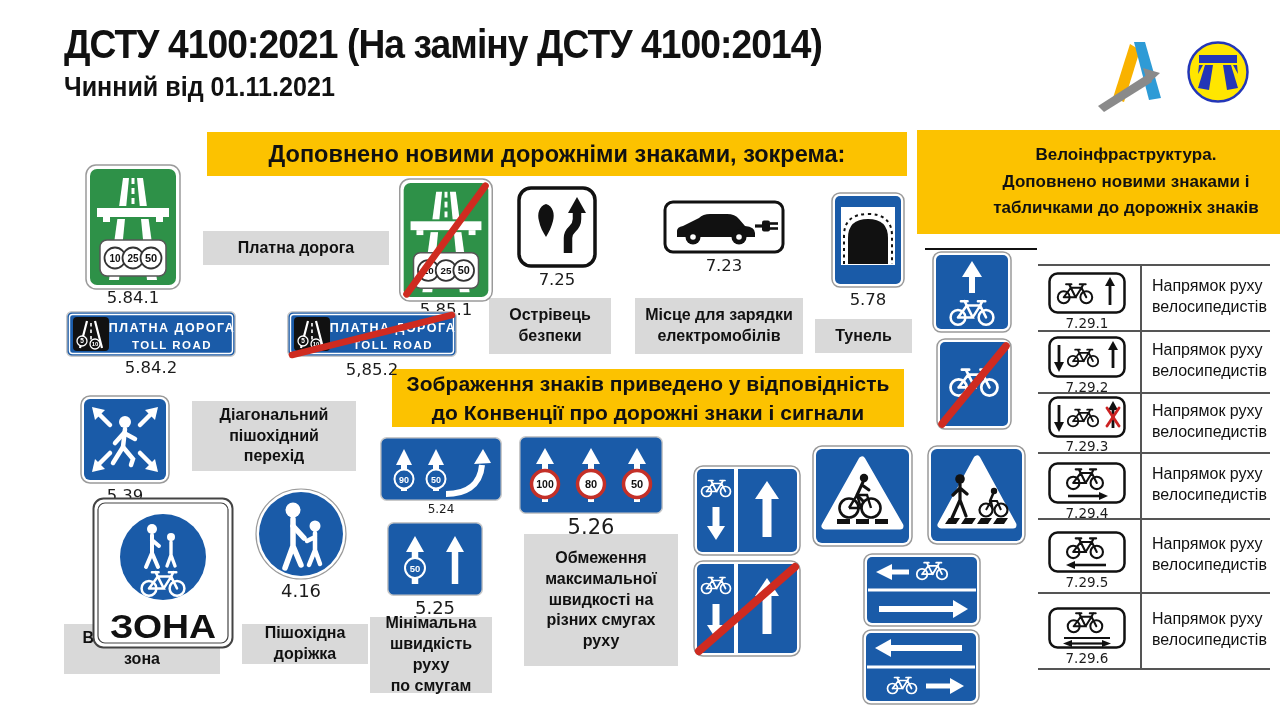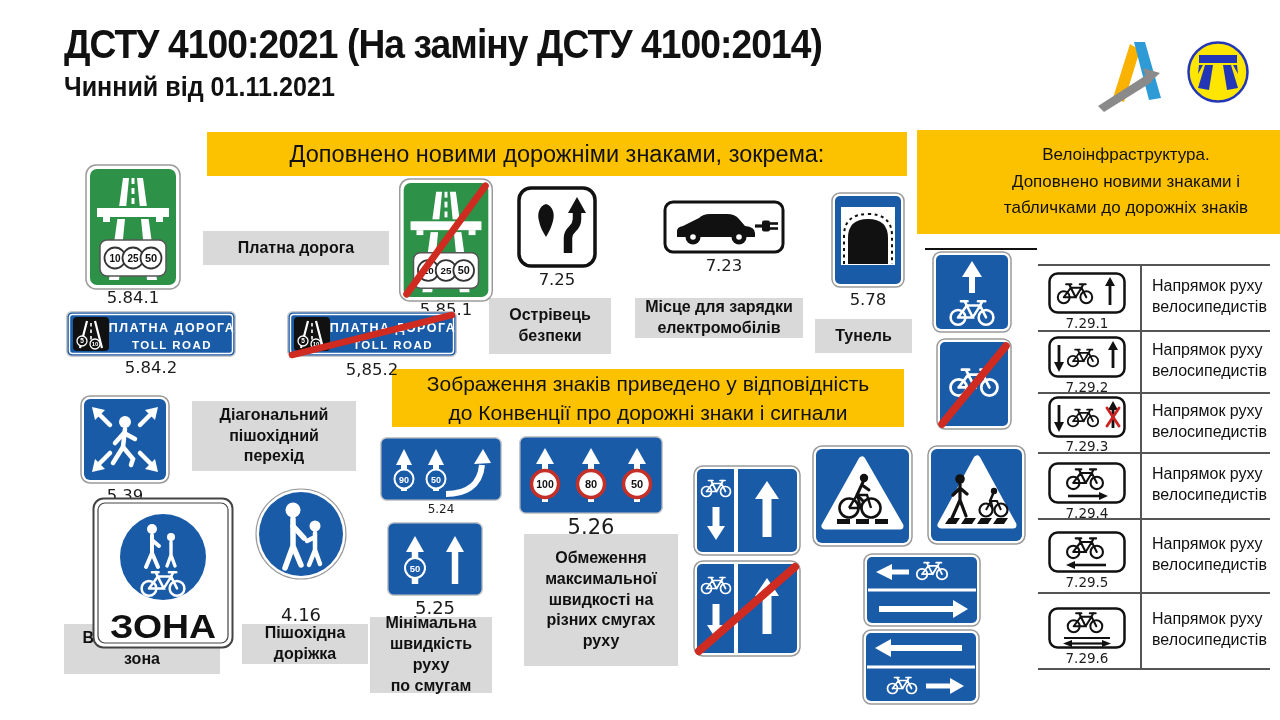--- a/index.html
+++ b/index.html
@@ -2,21 +2,21 @@
 <html><head>
 <meta charset="utf-8">
 <style>
   html,body{margin:0;padding:0}
   body{width:1280px;height:720px;position:relative;background:#fff;
        font-family:"Liberation Sans",sans-serif;overflow:hidden;color:#111}
   .title{position:absolute;left:64px;top:22px;font-size:40px;font-weight:bold;
          letter-spacing:-1px;transform:scaleX(.93);transform-origin:left top;white-space:nowrap}
   .subtitle{position:absolute;left:64px;top:72px;font-size:27px;font-weight:bold;
          transform:scaleX(.93);transform-origin:left top;white-space:nowrap}
-  .banner{position:absolute;background:#FCC200;color:#111;font-weight:normal;
+  .banner{position:absolute;background:#FCC200;color:#111;font-weight:bold;
           display:flex;align-items:center;justify-content:center;text-align:center;
           white-space:pre-line}
   .glabel{position:absolute;background:#D9D9D9;color:#111;font-weight:bold;
           display:flex;align-items:center;justify-content:center;text-align:center;
           white-space:pre-line;font-size:16px;line-height:1.3}
   .caption{position:absolute;text-align:center;font-size:16.5px;color:#1c1c1c;
            font-family:"DejaVu Sans",sans-serif}
   .sign{position:absolute}
   .tline{position:absolute;background:#555}
   .rowdesc{position:absolute;display:flex;align-items:center;font-size:16px;
@@ -62,21 +62,21 @@
 <div class="banner" style="left:207px;top:132px;width:700px;height:44px;font-size:23.5px">Доповнено новими дорожніми знаками, зокрема:</div>
 <div class="banner" style="left:392px;top:369px;width:512px;height:58px;font-size:21px;line-height:1.4">Зображення знаків приведено у відповідність
 до Конвенції про дорожні знаки і сигнали</div>
 <div class="banner" style="left:917px;top:130px;width:418px;height:104px;font-size:17px;line-height:1.55">Велоінфраструктура.
 Доповнено новими знаками і
 табличками до дорожніх знаків</div>
 
 <div class="glabel" style="left:203px;top:231px;width:186px;height:34px">Платна дорога</div>
 <div class="glabel" style="left:489px;top:298px;width:122px;height:56px">Острівець
 безпеки</div>
-<div class="glabel" style="left:635px;top:298px;width:168px;height:40px">Місце для зарядки
+<div class="glabel" style="left:635px;top:298px;width:168px;height:56px">Місце для зарядки
 електромобілів</div>
 <div class="glabel" style="left:815px;top:319px;width:97px;height:34px">Тунель</div>
 <div class="glabel" style="left:192px;top:401px;width:164px;height:70px">Діагональний
 пішохідний
 перехід</div>
 <div class="glabel" style="left:64px;top:624px;width:156px;height:50px">Велопішохідна
 зона</div>
 <div class="glabel" style="left:242px;top:624px;width:126px;height:40px">Пішохідна
 доріжка</div>
 <div class="glabel" style="left:370px;top:617px;width:122px;height:76px">Мінімальна
@@ -239,21 +239,21 @@
   <circle cx="38" cy="22" r="7.5" fill="#fff"></circle>
   <g stroke="#fff" stroke-width="5.5" stroke-linecap="round" fill="none">
     <path d="M38 31 L38 58 M38 58 L30 80 M38 58 L46 77"></path>
     <path d="M38 38 L49 50"></path>
   </g>
   <circle cx="60" cy="38" r="5.5" fill="#fff"></circle>
   <g stroke="#fff" stroke-width="4.5" stroke-linecap="round" fill="none">
     <path d="M60 45 L60 62 M60 62 L54 77 M60 62 L65 76 M60 49 L52 53"></path>
   </g>
 </svg>
-<div class="caption" style="left:255px;top:604px;width:92px;font-size:18px">4.16</div>
+<div class="caption" style="left:255px;top:580px;width:92px;font-size:18px">4.16</div>
 
 <svg class="sign" style="left:380px;top:437px" width="122" height="64" viewBox="0 0 122 64">
   <rect x="0.75" y="0.75" width="120.5" height="62.5" rx="6" fill="#1A5BA8" stroke="#c9c9c9" stroke-width="1.5"></rect>
   <g stroke="#fff" stroke-width="6" fill="none">
     <line x1="24" y1="54" x2="24" y2="26"></line>
       <line x1="56" y1="54" x2="56" y2="26"></line>
     <path d="M66 57 C84 57 100 50 102 28"></path>
   </g>
   <polygon points="24,12 16,28 32,28" fill="#fff"></polygon>
   <polygon points="56,12 48,28 64,28" fill="#fff"></polygon>

